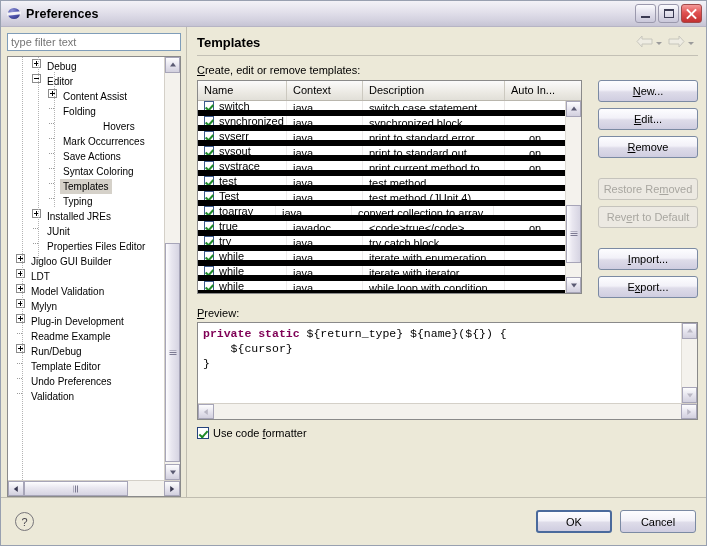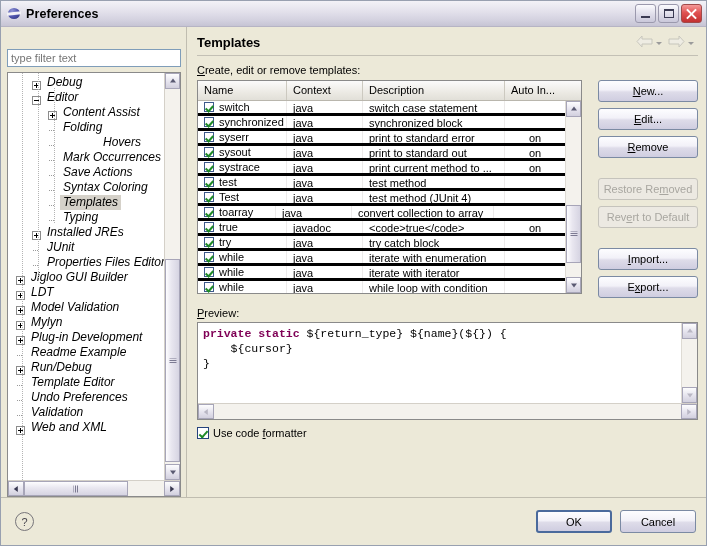--- a/index.html
+++ b/index.html
@@ -82,21 +82,21 @@
     flex: 1; display: flex; flex-direction: column;
     background: #ece9d8;
     padding: 0;
   }
   .content-row { display: flex; flex: 1; min-height: 0; }
 
   
   .left-panel {
     width: 186px; flex: none;
     display: flex; flex-direction: column;
-    padding: 22px 5px 0 6px;
+    padding: 6px 5px 0 6px;
     box-sizing: border-box;
     border-right: 1px solid #c0bdb0;
   }
   .filter-input {
     height: 18px; box-sizing: border-box;
     border: 1px solid #7f9db9;
     background: #fff;
     font-family: "Liberation Sans", sans-serif;
     font-size: 11px;
     color: #000;
@@ -115,22 +115,22 @@
   }
   .tree-inner { display: flex; flex: 1; min-height: 0; }
   .tree-scroll {
     flex: 1; overflow: hidden; position: relative;
     padding: 2px 0 0 0;
   }
   .tree-item {
     height: 15px; line-height: 15px;
     white-space: nowrap;
     position: relative;
-    font-size: 12px; color: #000;
-    display: flex; align-items: flex-end; font-style: italic;
+    font-size: 10px; color: #000;
+    display: flex; align-items: flex-start;
   }
   .tree-item .lbl { padding: 0 3px; }
   .tree-item.selected .lbl { background: #d5d1c9; }
   .expander {
     width: 9px; height: 9px; flex: none;
     border: 1px solid #8c8c8c;
     background: #fff;
     position: relative;
     box-sizing: border-box;
     margin-right: 3px;
@@ -270,21 +270,21 @@
     line-height: 18px;
     padding-left: 6px;
     border-right: 1px solid #ccc9c0;
     box-sizing: border-box;
     overflow: hidden; white-space: nowrap;
   }
   .table-body-wrap { display: flex; flex: 1; min-height: 0; }
   .table-body { flex: 1; min-width: 0; overflow: hidden; background: #fff; }
   .trow {
     display: flex; height: 15px; align-items: flex-start;
-    border-bottom: 3px solid #000000;
+    border-bottom: 6px solid #000000;
     box-sizing: border-box;
   }
   .td {
     font-size: 11px; color: #000; line-height: 14px;
     padding-left: 6px; box-sizing: border-box;
     overflow: hidden; white-space: nowrap;
     border-right: 1px solid #eceaea;
     height: 100%;
   }
   .cellchk { display: flex; align-items: center; }
@@ -519,24 +519,20 @@
                   <span class="leafdash"></span>
                   <span class="lbl">Template Editor</span>
                 </div>
                 <div class="tree-item" style="padding-left: 8px;">
                   <span class="leafdash"></span>
                   <span class="lbl">Undo Preferences</span>
                 </div>
                 <div class="tree-item" style="padding-left: 8px;">
                   <span class="leafdash"></span>
                   <span class="lbl">Validation</span>
-                </div>
-                <div class="tree-item" style="padding-left: 8px;">
-                  <span class="expander plus"></span>
-                  <span class="lbl">Web and XML</span>
                 </div>
                 <div class="vline" style="left: 14px;"></div>
                 <div class="vline" style="left: 30px; top: 0px; bottom: auto; height: 205px;"></div>
                 <div class="vline" style="left: 46px; top: 15px; bottom: auto; height: 135px;"></div>
               </div>
             <div class="sb-v">
               <div class="sb-btn up">
                   <div class="arr"></div>
                 </div>
               <div class="sb-track">

